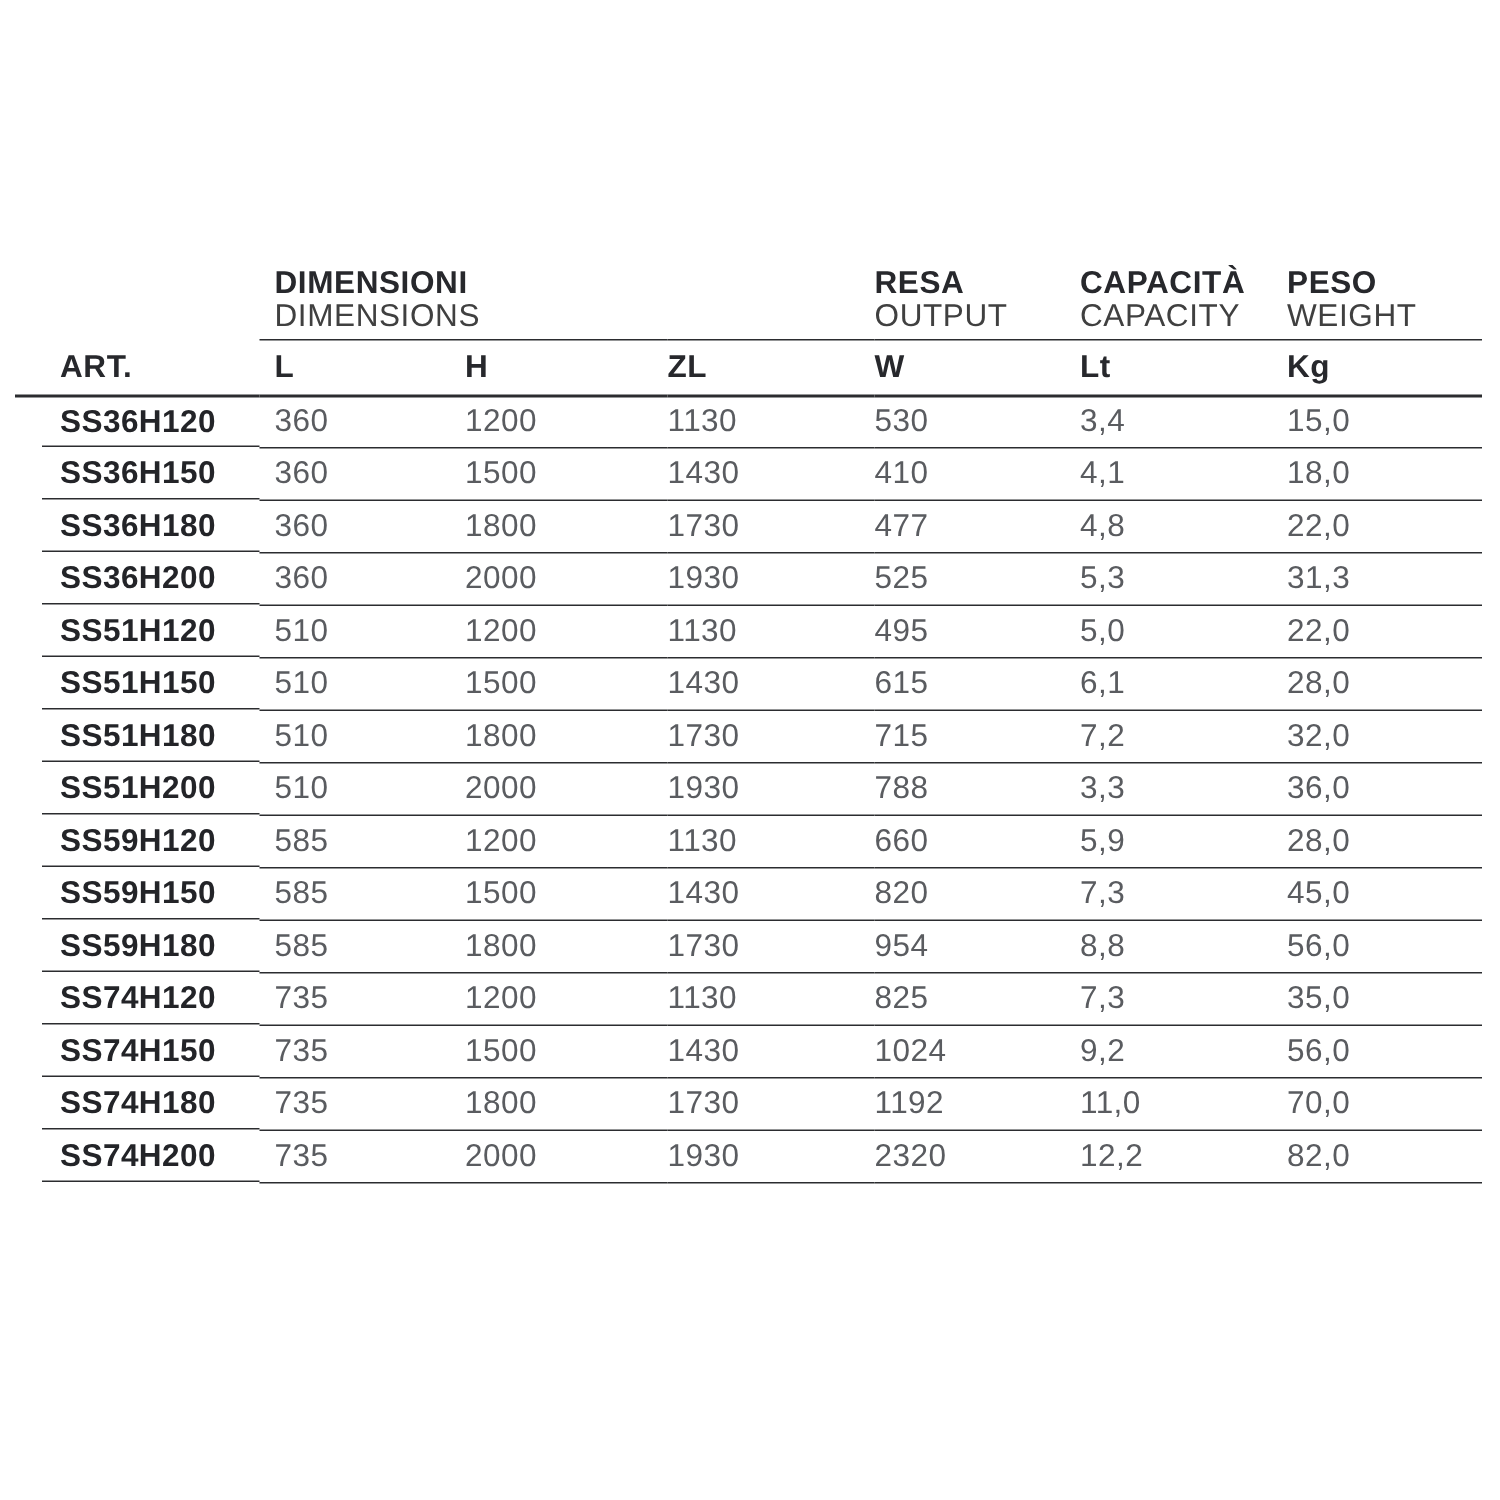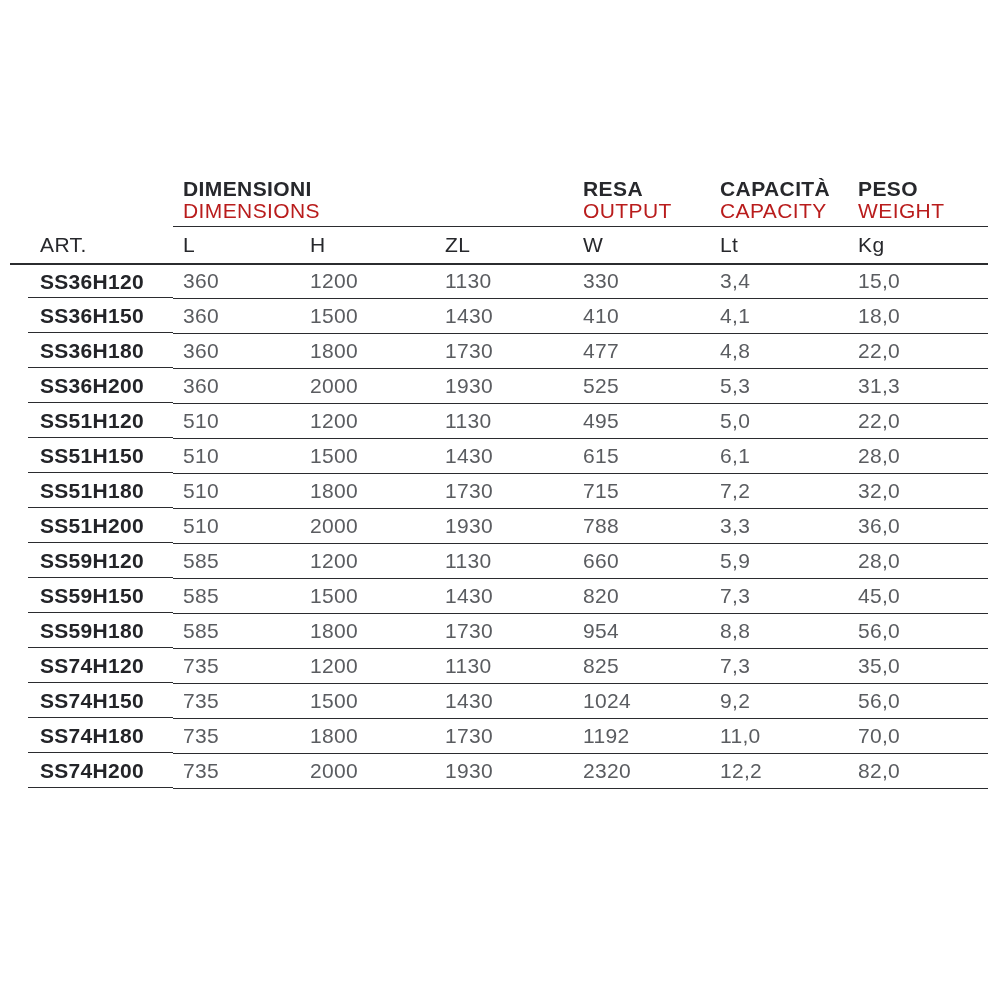--- a/index.html
+++ b/index.html
@@ -34,32 +34,33 @@
     font-weight: 700;
     letter-spacing: 0.4px;
     color: #27282c;
     line-height: 22px;
   }
   .group-secondary {
     display: block;
     font-size: 21px;
     font-weight: 400;
     letter-spacing: 0.4px;
-    color: #b91c1c;
+    color: #404040;
     line-height: 22px;
   }
 
   
   tr.sub-row { height: 37px; }
   tr.sub-row th {
     vertical-align: middle;
     font-size: 21px;
     letter-spacing: 0.4px;
     color: #27282c;
     border-bottom: 2.5px solid #2b2c2f;
+    font-weight: bold;
   }
   tr.sub-row th.art-head { padding-left: 30px; }
   tr.sub-row th.col2pad { padding-left: 10px; }
 
   
   tr.data-row { height: 35px; }
   tr.data-row td {
     vertical-align: middle;
     font-size: 21px;
     letter-spacing: 0.3px;
@@ -120,21 +121,21 @@
         <th>Lt</th>
         <th>Kg</th>
       </tr>
     </thead>
     <tbody>
   <tr class="data-row">
     <td class="art-cell">SS36H120</td>
     <td class="value-cell col2pad">360</td>
     <td class="value-cell">1200</td>
     <td class="value-cell">1130</td>
-    <td class="value-cell">330</td>
+    <td class="value-cell">530</td>
     <td class="value-cell">3,4</td>
     <td class="value-cell">15,0</td>
   </tr>
 
   <tr class="data-row">
     <td class="art-cell">SS36H150</td>
     <td class="value-cell col2pad">360</td>
     <td class="value-cell">1500</td>
     <td class="value-cell">1430</td>
     <td class="value-cell">410</td>

